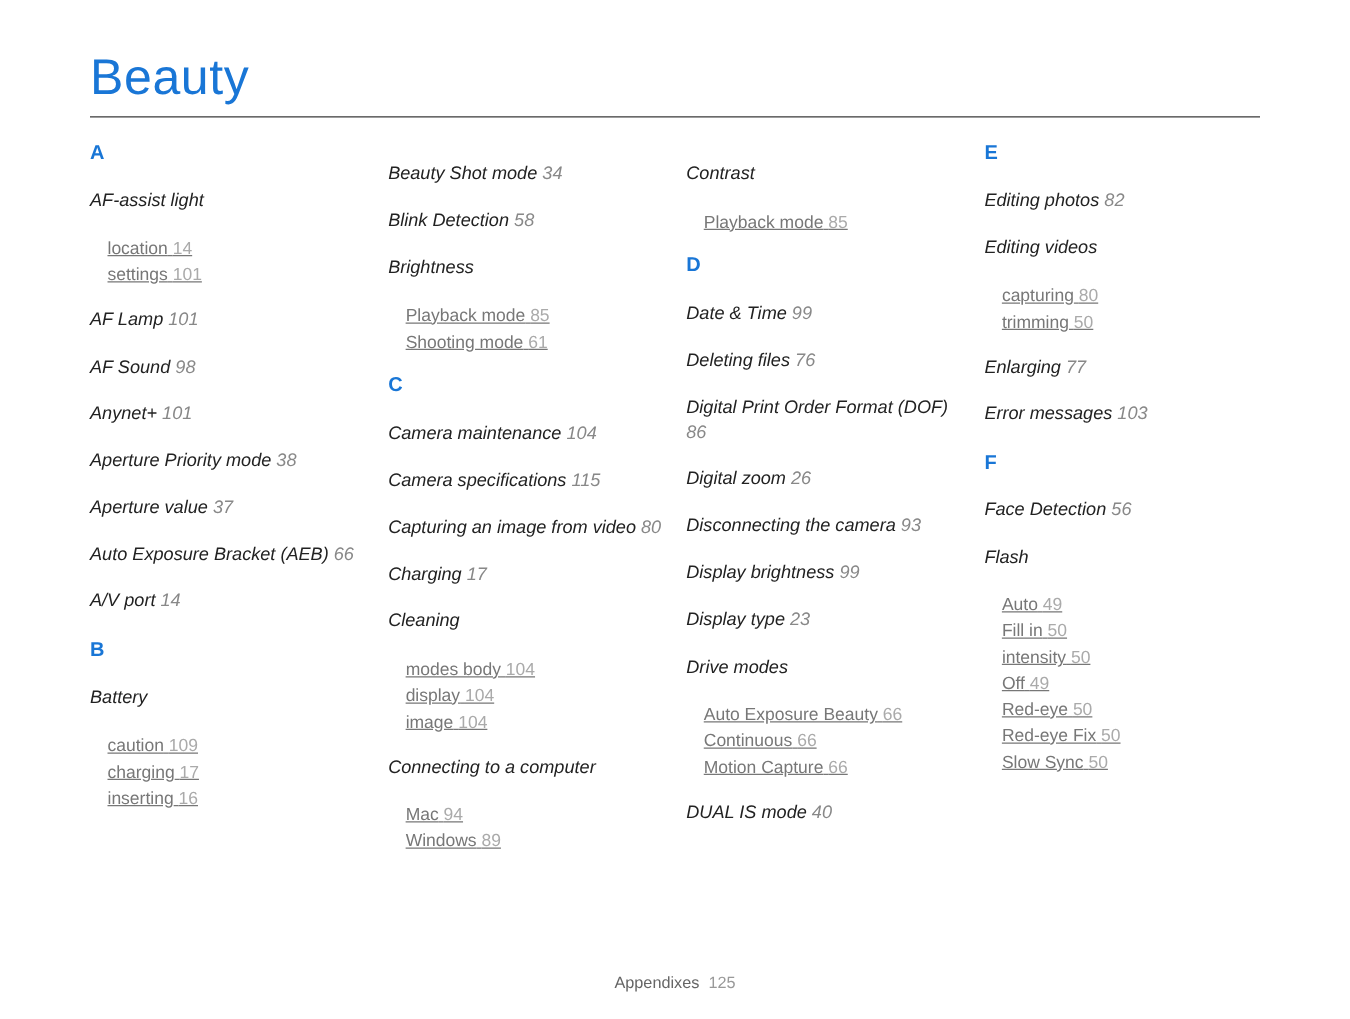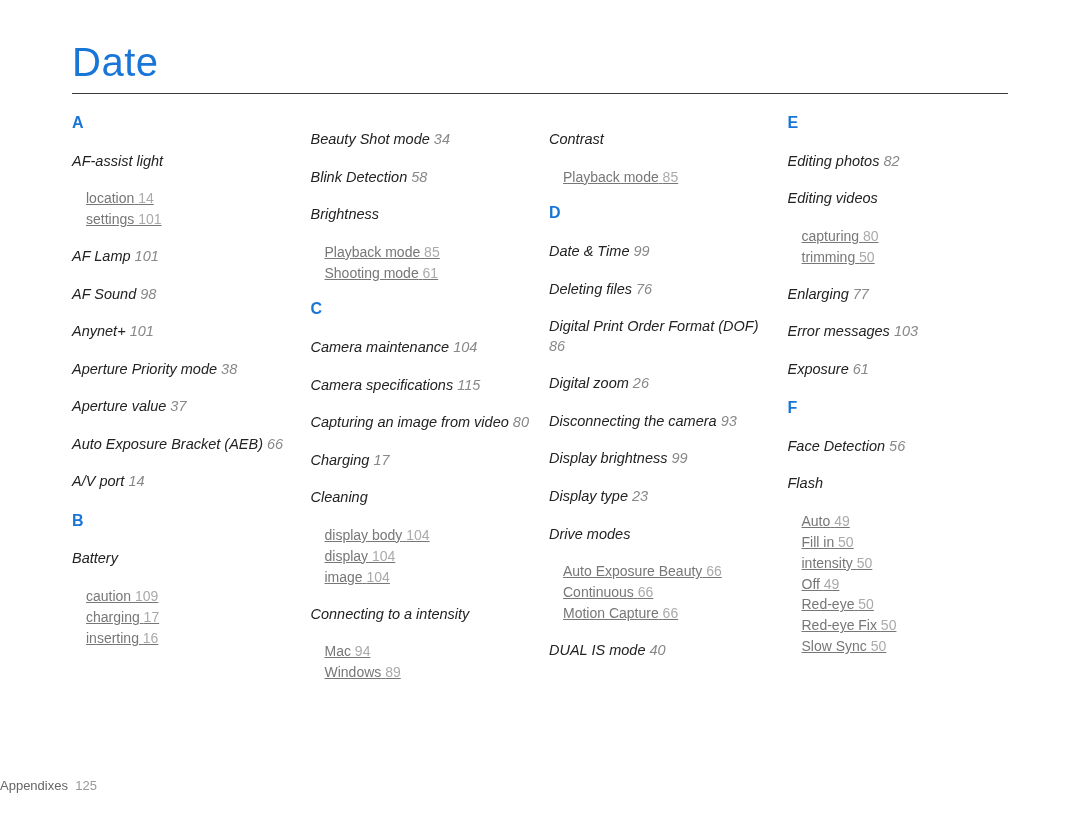--- a/index.html
+++ b/index.html
@@ -50,29 +50,30 @@
     font-size:14px;
   }
   .subentry{margin:2px 0;text-decoration:underline;}
   .sub-label{color:#777;}
   .sub-pg{color:#aaa;}
   .footer{
     position:absolute;
     bottom:22px;
     left:0;
     width:100%;
+    text-align:center;
     font-size:13px;
     color:#666;
   }
   .footer .pg{color:#999;}
 </style>
 </head>
 <body>
 
-<div class="title">Date</div>
+<div class="title">Beauty</div>
 
 <div class="cols" id="cols">
     <div class="col">
       <div class="letter">A</div>
       <div class="entry"><span class="entry-label">AF-assist light</span></div>
       <div class="sublist">
         <div class="subentry"><span class="sub-label">location</span>  <span class="sub-pg">14</span></div>
         <div class="subentry"><span class="sub-label">settings</span>  <span class="sub-pg">101</span></div>
       </div>
       <div class="entry"><span class="entry-label">AF Lamp</span>  <span class="entry-pg">101</span></div>
@@ -98,25 +99,25 @@
         <div class="subentry"><span class="sub-label">Playback mode</span>  <span class="sub-pg">85</span></div>
         <div class="subentry"><span class="sub-label">Shooting mode</span>  <span class="sub-pg">61</span></div>
       </div>
       <div class="letter">C</div>
       <div class="entry"><span class="entry-label">Camera maintenance</span>  <span class="entry-pg">104</span></div>
       <div class="entry"><span class="entry-label">Camera specifications</span>  <span class="entry-pg">115</span></div>
       <div class="entry"><span class="entry-label">Capturing an image from video</span>  <span class="entry-pg">80</span></div>
       <div class="entry"><span class="entry-label">Charging</span>  <span class="entry-pg">17</span></div>
       <div class="entry"><span class="entry-label">Cleaning</span></div>
       <div class="sublist">
-        <div class="subentry"><span class="sub-label">display body</span>  <span class="sub-pg">104</span></div>
+        <div class="subentry"><span class="sub-label">modes body</span>  <span class="sub-pg">104</span></div>
         <div class="subentry"><span class="sub-label">display</span>  <span class="sub-pg">104</span></div>
         <div class="subentry"><span class="sub-label">image</span>  <span class="sub-pg">104</span></div>
       </div>
-      <div class="entry"><span class="entry-label">Connecting to a intensity</span></div>
+      <div class="entry"><span class="entry-label">Connecting to a computer</span></div>
       <div class="sublist">
         <div class="subentry"><span class="sub-label">Mac</span>  <span class="sub-pg">94</span></div>
         <div class="subentry"><span class="sub-label">Windows</span>  <span class="sub-pg">89</span></div>
       </div>
     </div>
     <div class="col">
       <div class="entry"><span class="entry-label">Contrast</span></div>
       <div class="sublist">
         <div class="subentry"><span class="sub-label">Playback mode</span>  <span class="sub-pg">85</span></div>
       </div>
@@ -139,21 +140,20 @@
     <div class="col">
       <div class="letter">E</div>
       <div class="entry"><span class="entry-label">Editing photos</span>  <span class="entry-pg">82</span></div>
       <div class="entry"><span class="entry-label">Editing videos</span></div>
       <div class="sublist">
         <div class="subentry"><span class="sub-label">capturing</span>  <span class="sub-pg">80</span></div>
         <div class="subentry"><span class="sub-label">trimming</span>  <span class="sub-pg">50</span></div>
       </div>
       <div class="entry"><span class="entry-label">Enlarging</span>  <span class="entry-pg">77</span></div>
       <div class="entry"><span class="entry-label">Error messages</span>  <span class="entry-pg">103</span></div>
-      <div class="entry"><span class="entry-label">Exposure</span>  <span class="entry-pg">61</span></div>
       <div class="letter">F</div>
       <div class="entry"><span class="entry-label">Face Detection</span>  <span class="entry-pg">56</span></div>
       <div class="entry"><span class="entry-label">Flash</span></div>
       <div class="sublist">
         <div class="subentry"><span class="sub-label">Auto</span>  <span class="sub-pg">49</span></div>
         <div class="subentry"><span class="sub-label">Fill in</span>  <span class="sub-pg">50</span></div>
         <div class="subentry"><span class="sub-label">intensity</span>  <span class="sub-pg">50</span></div>
         <div class="subentry"><span class="sub-label">Off</span>  <span class="sub-pg">49</span></div>
         <div class="subentry"><span class="sub-label">Red-eye</span>  <span class="sub-pg">50</span></div>
         <div class="subentry"><span class="sub-label">Red-eye Fix</span>  <span class="sub-pg">50</span></div>

